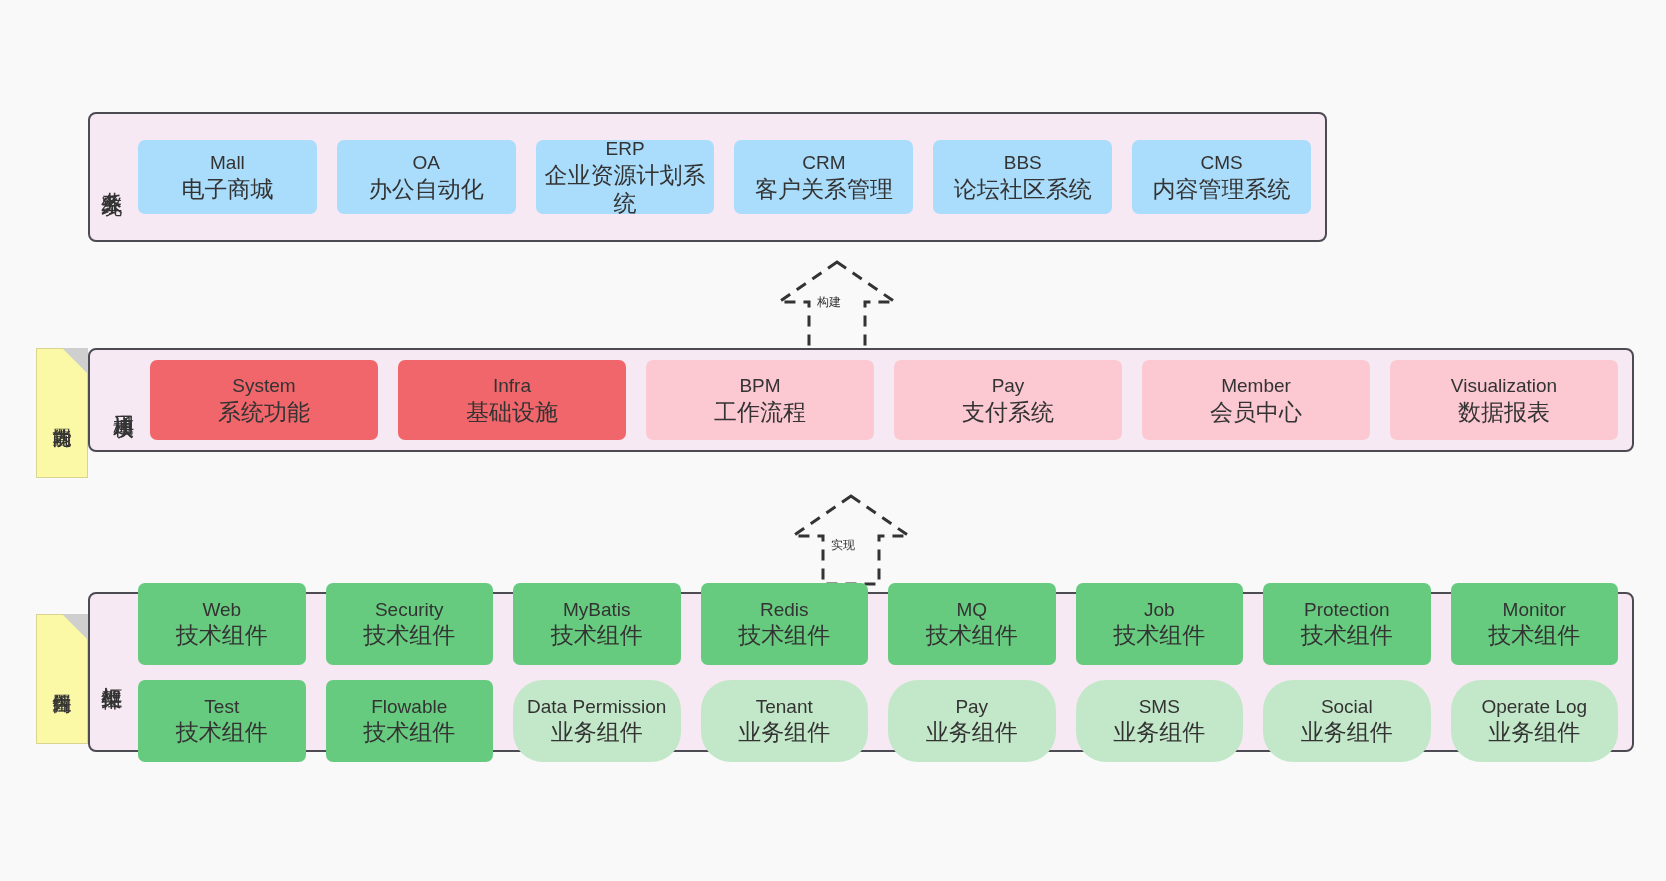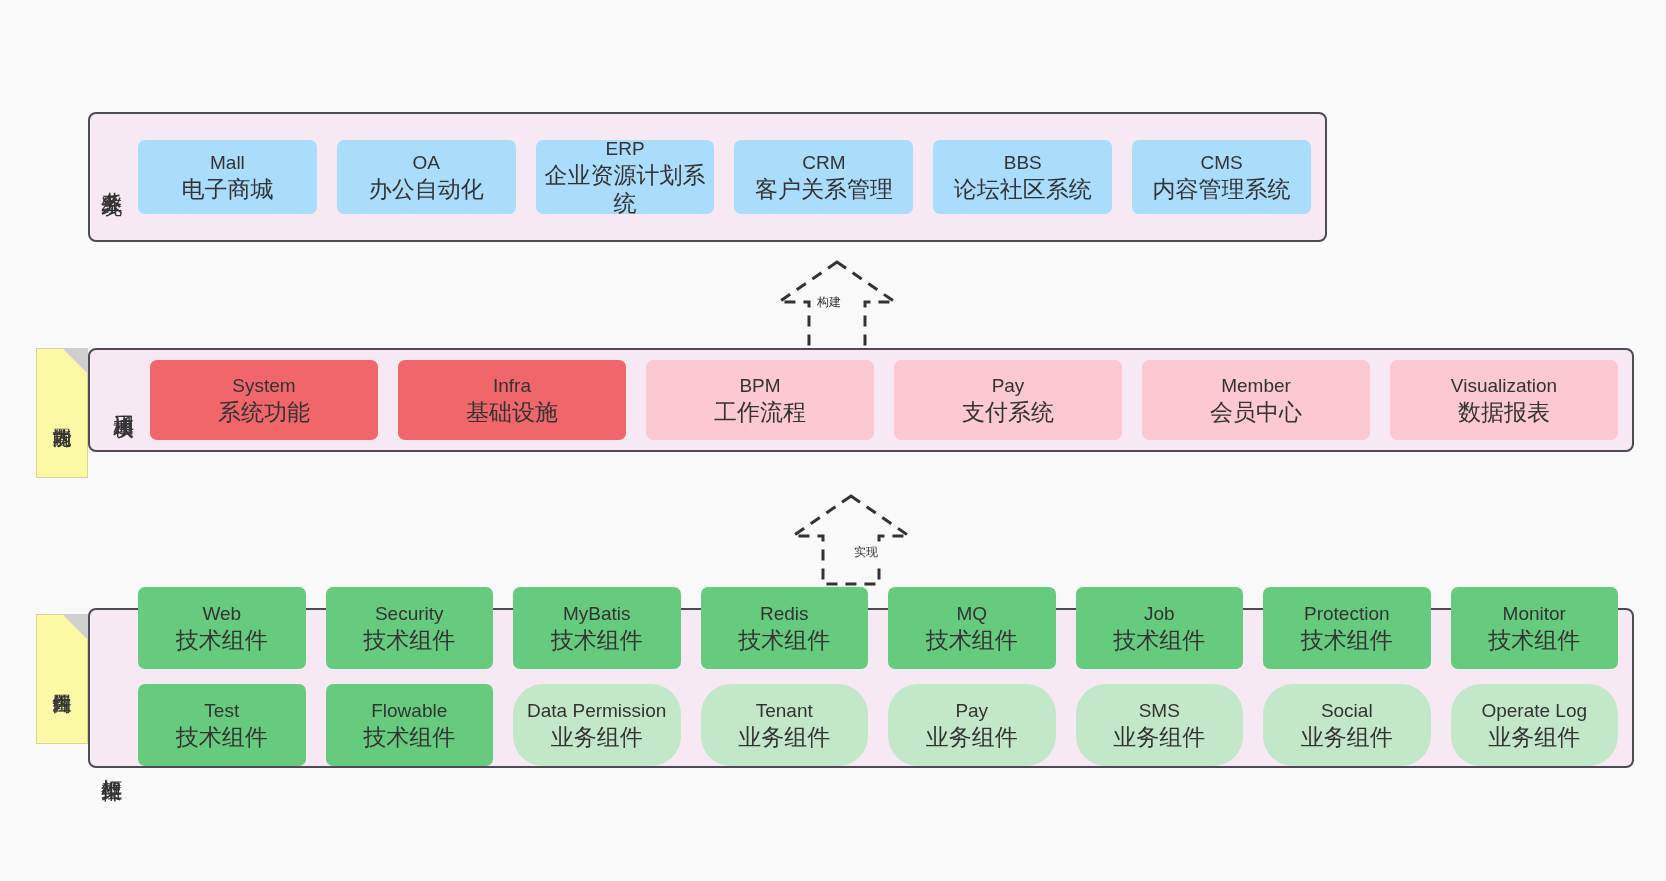--- a/index.html
+++ b/index.html
@@ -80,21 +80,21 @@
   .c-green       { background: #67cb7f; }
   .c-greenlight  { background: #c3e8c9; border-radius: 30px; }
 
   
   #layer-business { left: 88px;  top: 112px; width: 1239px; height: 130px; }
   #layer-business .card { height: 74px; }
 
   #layer-modules  { left: 88px;  top: 348px; width: 1546px; height: 104px; padding-left: 12px; }
   #layer-modules .card { height: 80px; }
 
-  #layer-framework{ left: 88px;  top: 608px; width: 1546px; height: 160px; align-items: flex-end; }
+  #layer-framework{ left: 88px;  top: 592px; width: 1546px; height: 160px; }
   #layer-framework .card { height: 82px; }
   #layer-framework .layer-body { gap: 15px; }
 
   
   .note {
     position: absolute;
     width: 52px;
     box-sizing: border-box;
     background: #fbf8a6;
     border: 1px solid #d9d48f;
@@ -128,21 +128,21 @@
     font-size: 12px;
     color: #333;
     background: #f9f9f9;
     padding: 0 3px;
     white-space: nowrap;
     user-select: none;
   }
   #arrow-build   { left: 752px; top: 256px; width: 170px; height: 96px; }
   #arrow-build .arrow-label   { left: 62px; top: 38px; }
   #arrow-implement { left: 766px; top: 490px; width: 170px; height: 96px; }
-  #arrow-implement .arrow-label { left: 62px; top: 54px; margin-left: 23px; }
+  #arrow-implement .arrow-label { left: 62px; top: 47px; }
 </style>
 </head>
 <body>
 
 <div id="canvas">
 
   <div class="layer" id="layer-business">
     <div class="layer-title">业务系统</div>
     <div class="layer-body">
       <div class="row">

